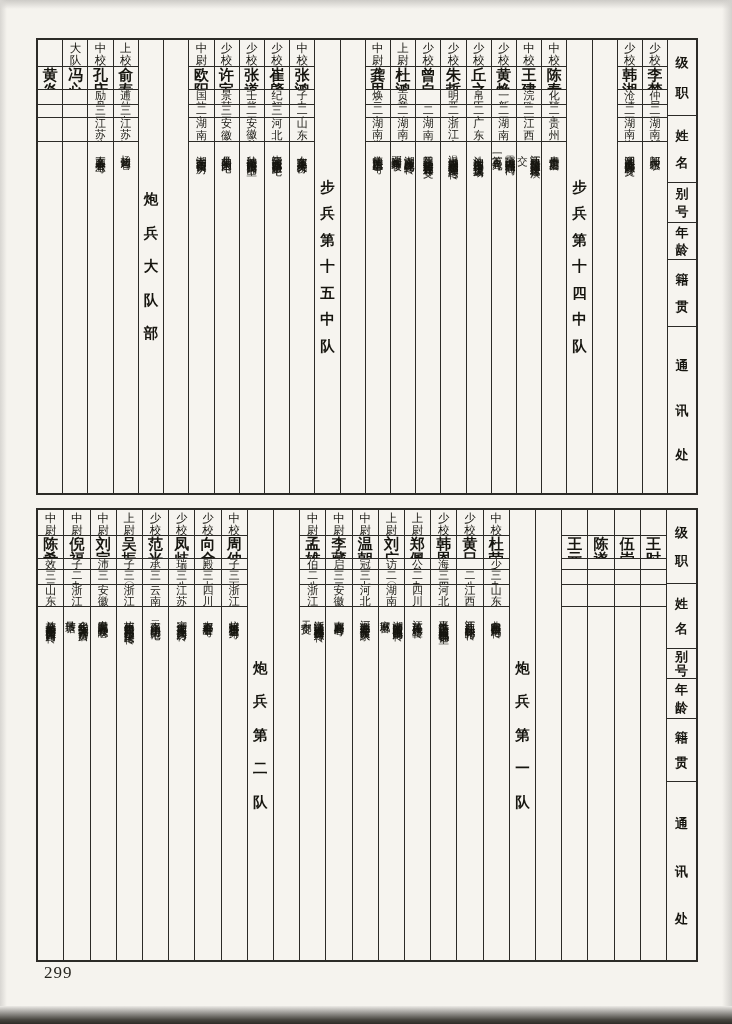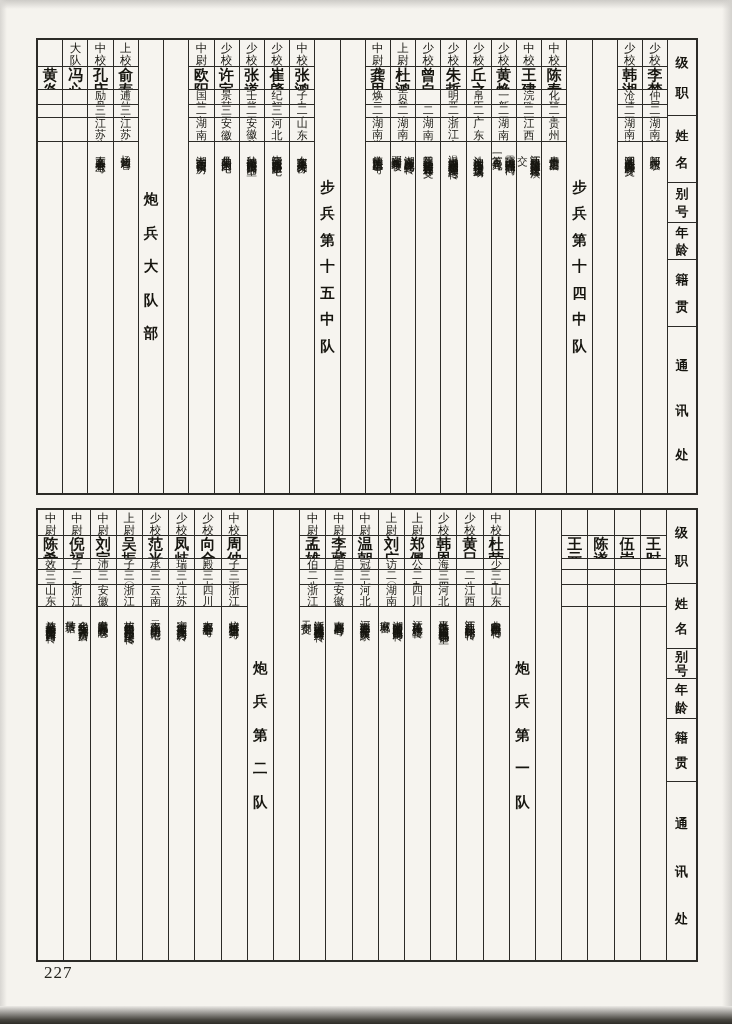--- a/index.html
+++ b/index.html
@@ -1552,18 +1552,18 @@
           <div class="vstack native-text">
             <span>山</span>
             <span>东</span>
           </div>
         </div>
         <div class="cell cell-address">
           <div class="vtext">益都县城内西营头街西酱园转</div>
         </div>
       </div>
     </div>
-  <div class="page-number">227</div>
+  <div class="page-number">299</div>
   <div class="band-top"></div>
   <div class="band-left"></div>
   <div class="band-right"></div>
   <div class="band-bottom"></div>
 </div>
 
 </body></html>

